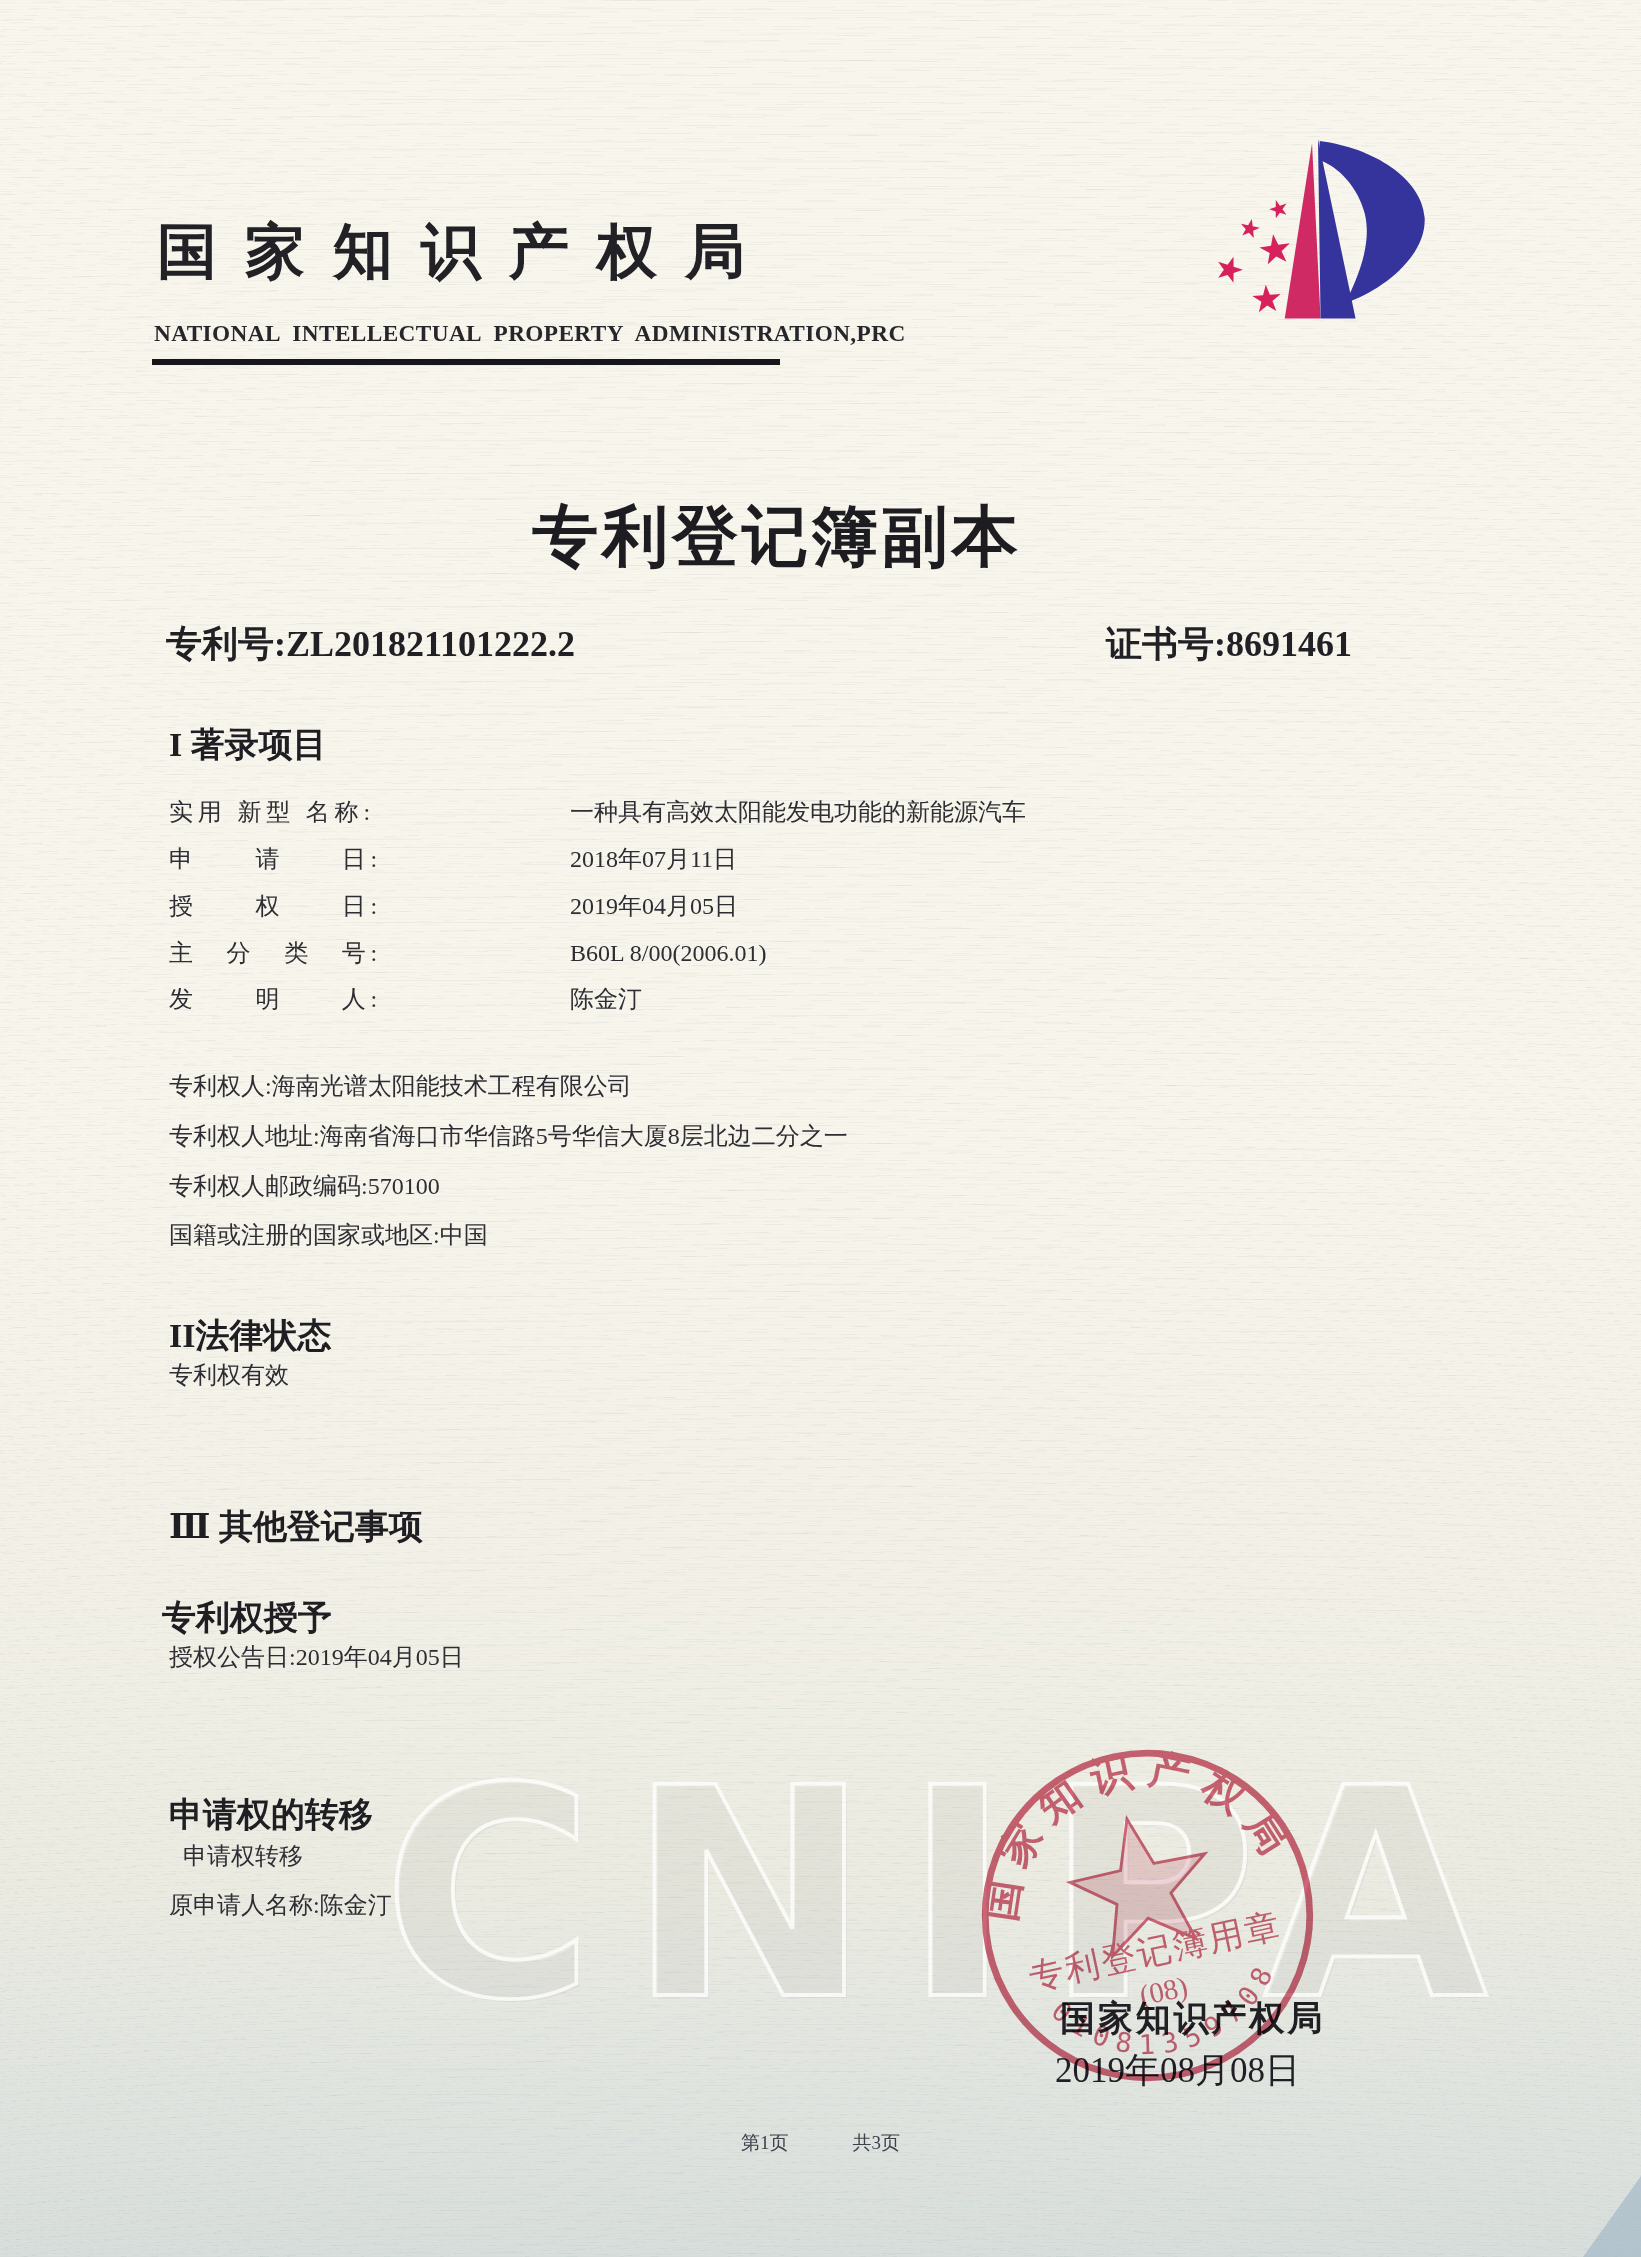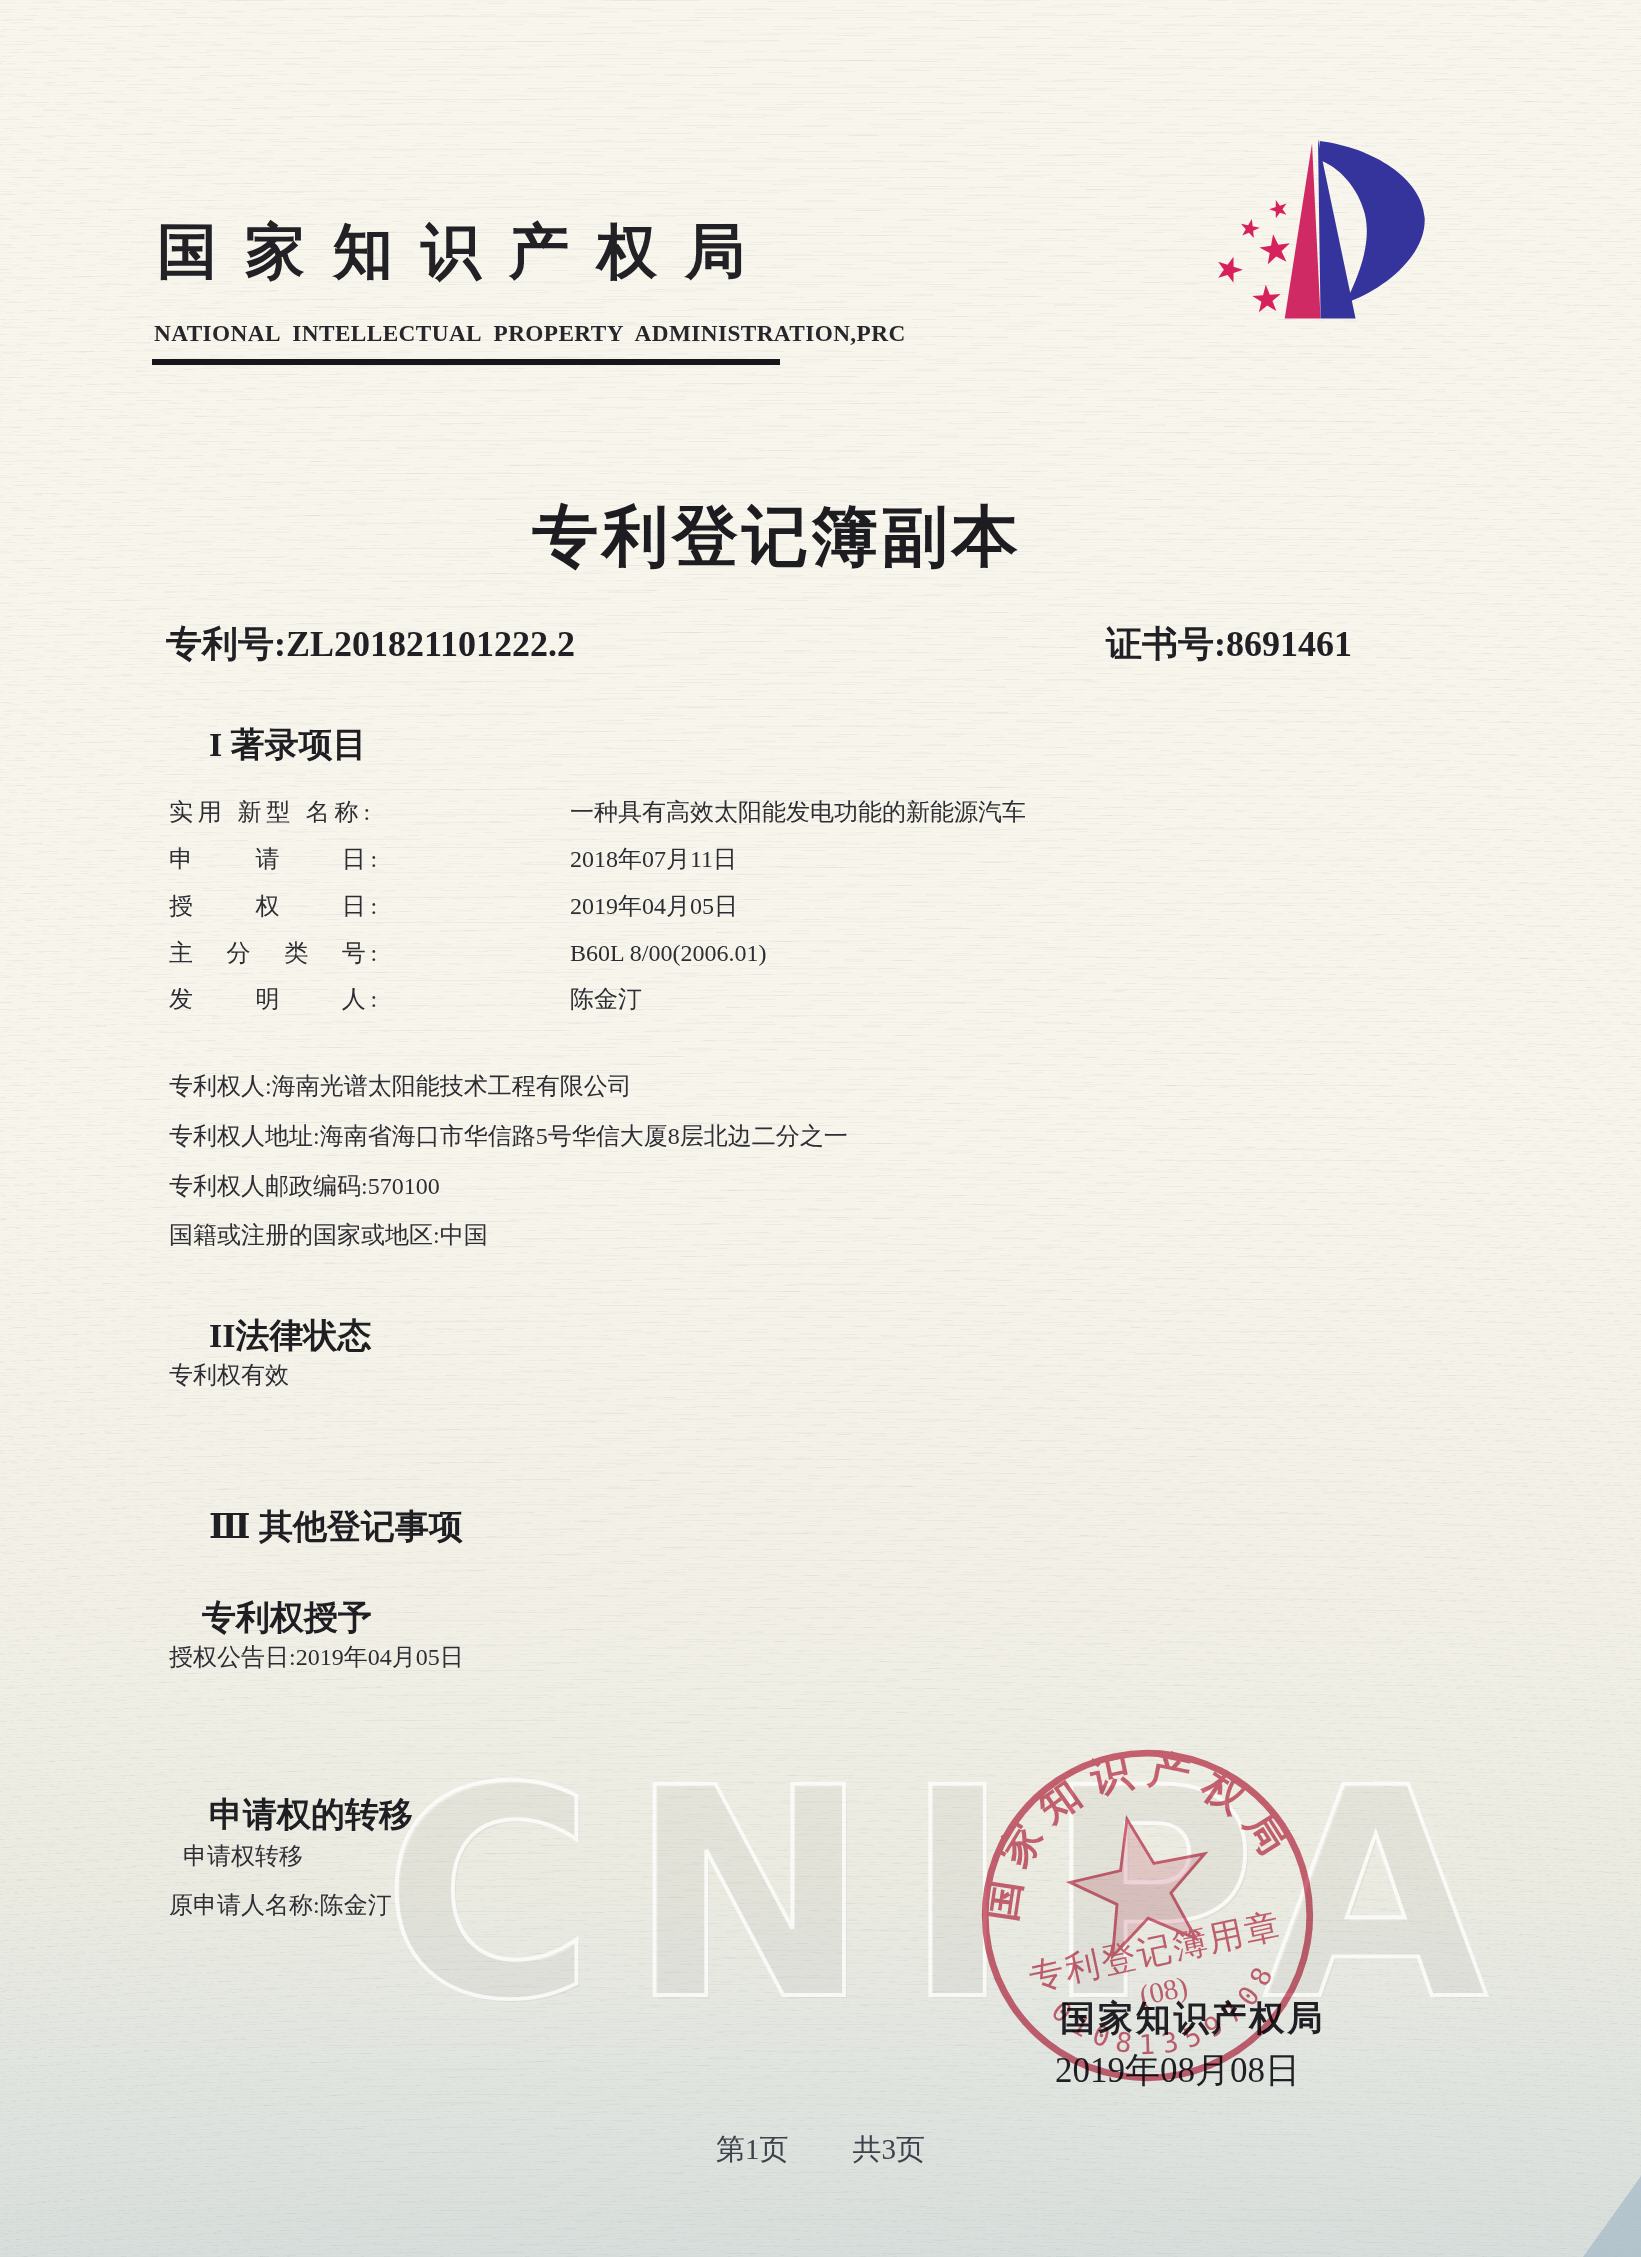--- a/index.html
+++ b/index.html
@@ -21,38 +21,38 @@
   .hdr-en{left:154px;top:320px;font-size:24px;font-weight:bold;word-spacing:6.8px;letter-spacing:0.4px;
           transform:scaleX(.97);transform-origin:left;color:#26262b;}
   .hdr-rule{left:152px;top:359px;width:628px;height:5.8px;background:#17171b;}
 
   .doc-title{left:386px;top:475px;width:782px;text-align:center;font-size:66px;font-weight:bold;letter-spacing:3.9px;color:#1c1c21;margin-top:17px;}
 
   .num{font-size:36px;font-weight:bold;color:#202025;}
   .patent-no{left:166px;top:620px;}
   .cert-no{left:1106px;top:620px;}
 
-  .h1{font-size:34px;font-weight:bold;color:#1e1e23;margin-left:40px;}
+  .h1{font-size:34px;font-weight:bold;color:#1e1e23;}
   .t{font-size:24px;color:#2d2d33;}
   .frow{left:169px;}
   .flabel{display:inline-block;width:401px;letter-spacing:4.8px;}
   .fvalue{display:inline-block;}
 
   .sig{font-size:35px;color:#1f1f24;}
 
   .watermark{left:343px;top:1726px;width:1217px;text-align:center;
     font-family:"DejaVu Sans","Liberation Sans",sans-serif;font-weight:bold;
     font-size:290px;letter-spacing:33px;color:transparent;
     -webkit-text-stroke:3.9px rgba(255,255,255,0.88);
     text-shadow:2.9px 2.9px 0 rgba(175,180,172,0.18);opacity:.85;}
 
   .stamp{left:964px;top:1732px;width:367px;height:367px;opacity:.82;mix-blend-mode:multiply;}
 
   .footer{left:531px;top:2130px;width:579px;display:flex;justify-content:center;gap:64px;
-    font-size:29px;color:#3c424a;}
+    font-size:19px;color:#3c424a;}
 
   .corner{right:0;bottom:0;width:0;height:0;
     border-left:58px solid transparent;border-bottom:81px solid rgba(150,175,195,.55);}
   .logo-box{left:1190px;top:89px;width:256px;height:237px;}
 </style>
 </head>
 <body>
 
 <div class="page">
   <div class="scanlines"></div>

